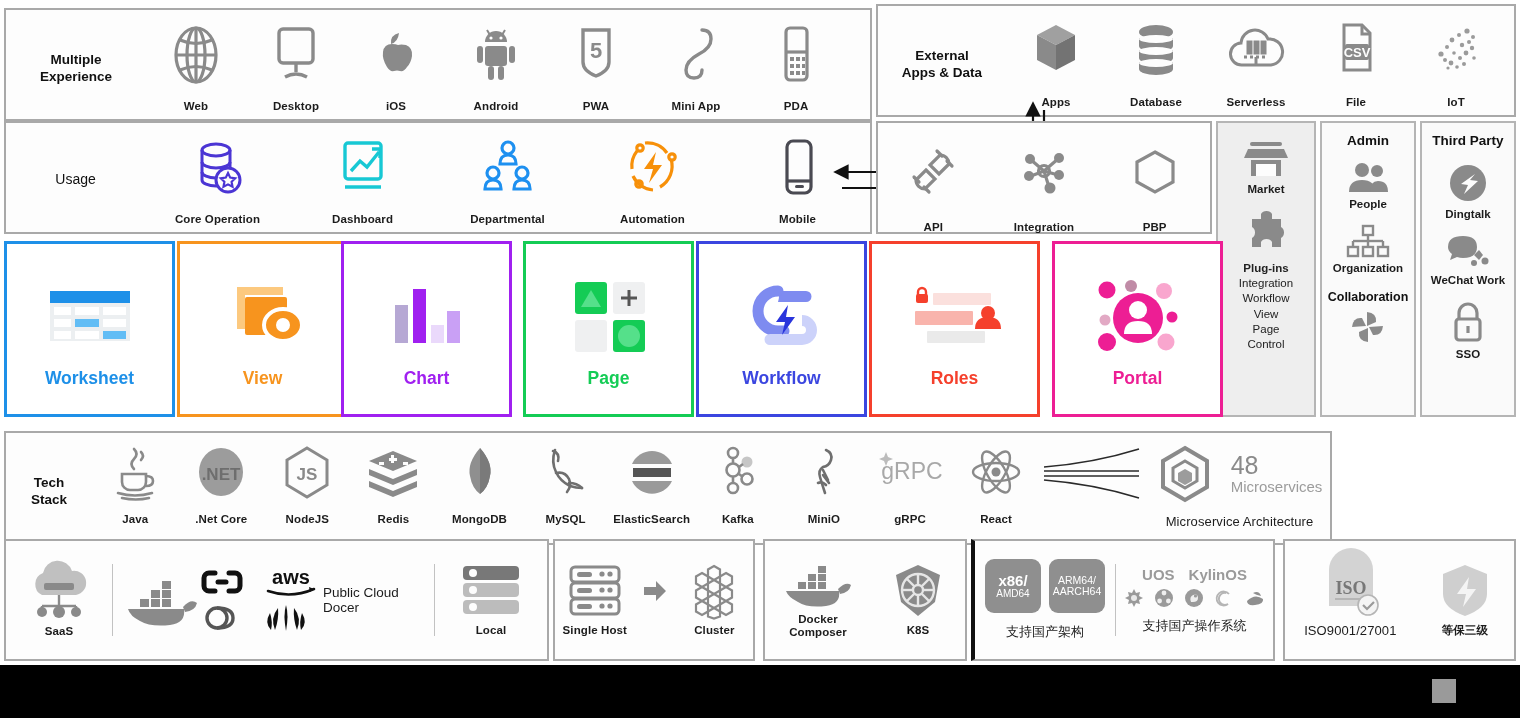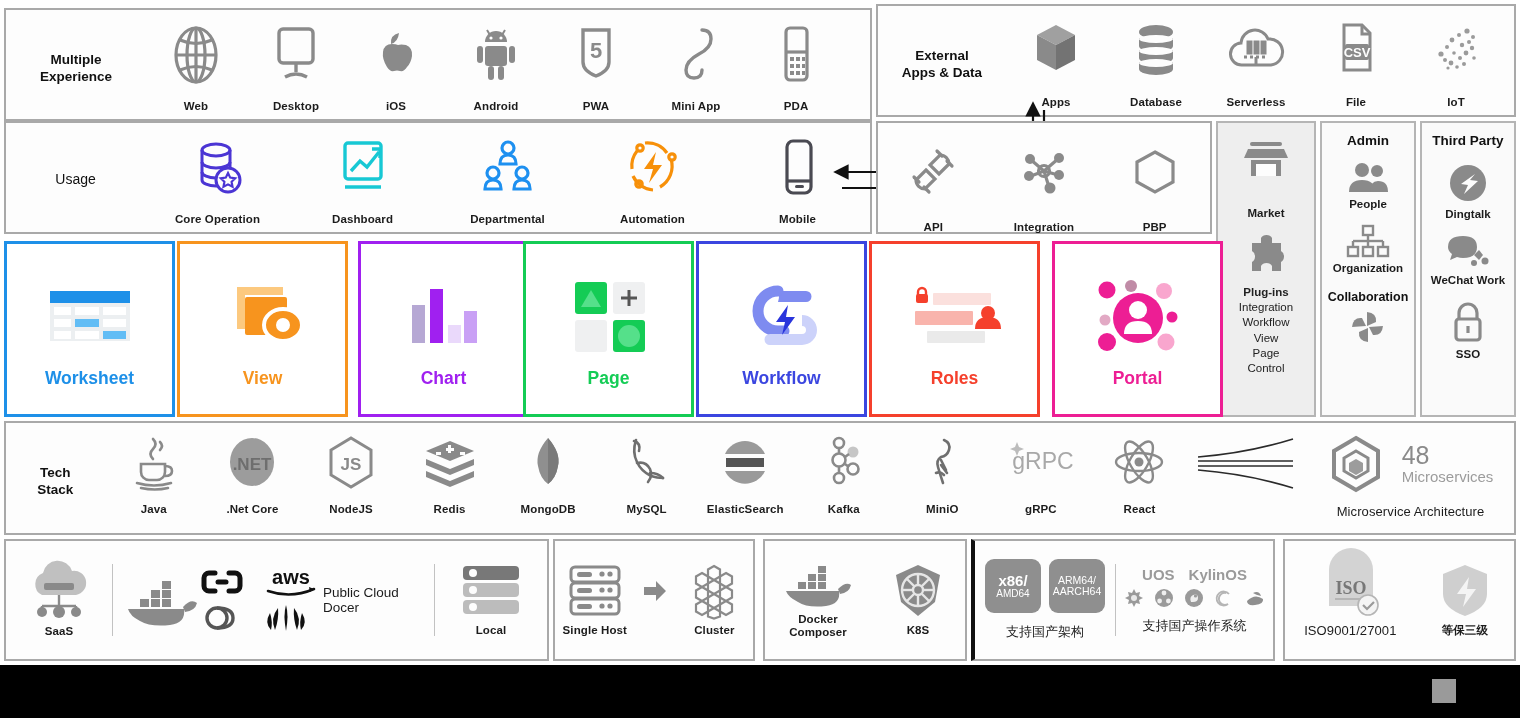--- a/index.html
+++ b/index.html
@@ -61,21 +61,21 @@
   
   .card {
     position:absolute; top:241px; width:171px; height:176px;
     background:#ffffff; border:3px solid #ccc;
     display:flex; flex-direction:column; align-items:center; justify-content:center;
   }
   .card .cardicon { height:92px; display:flex; align-items:center; justify-content:center; }
   .card .cardlabel { font-size:17.5px; font-weight:700; margin-top:6px; }
 
   
-  #rTech { left:4px; top:421px; width:1512px; height:114px; }
+  #rTech { left:4px; top:431px; width:1328px; height:114px; }
 
   
   .drow { position:absolute; top:539px; height:122px; background:#fdfdfd; border:2px solid #a9a9a9; }
   #dSaas   { left:4px;   width:545px; display:flex; align-items:center; }
   #dHost   { left:553px; width:202px; display:flex; align-items:center; justify-content:space-around; }
   #dDock   { left:763px; width:204px; display:flex; align-items:center; justify-content:space-around; }
   #dDom    { left:971px; width:304px; display:flex; align-items:center; border-left:4px solid #111; }
   #dCert   { left:1283px;width:233px; display:flex; align-items:center; justify-content:space-around; }
   .vsep { width:1px; height:72px; background:#c2c2c2; }
   .cn { font-size:13px; font-weight:400; color:#1c1c1c; }
@@ -454,21 +454,21 @@
           <svg width="52" height="54" viewBox="0 0 52 54">
               <path d="M26 7 L44 17 L44 37 L26 47 L8 37 L8 17z" fill="none" stroke="#8a8a8a" stroke-width="3.2"></path>
             </svg>
         </div>
         <div class="cap" style="margin-top:22px;">PBP</div>
       </div>
     </div>
   </div>
 
   <div class="panel" id="pMarket">
-    <div class="sideItem" style="margin-top:16px;gap:24px;">
+    <div class="sideItem" style="margin-top:16px;">
       <div>
         <svg width="48" height="40" viewBox="0 0 48 40">
             <g fill="#8a8a8a">
           <rect x="8" y="3" width="32" height="4" rx="2"></rect>
           <path d="M6 10 h36 l4 9 h-44z"></path>
           <rect x="9" y="21" width="30" height="16"></rect>
           </g>
             <rect x="14" y="25" width="20" height="12" fill="#fdfdfd"></rect>
           </svg>
       </div>
@@ -610,21 +610,21 @@
       <svg width="100" height="74" viewBox="0 0 100 74">
         <path d="M24 8 h46 v8 h-38 v34 h-8z" fill="#fcc97f"></path>
         <rect x="32" y="18" width="42" height="38" rx="2" fill="#f7941e"></rect>
         <ellipse cx="70" cy="46" rx="19" ry="16" fill="#f7941e" stroke="#ffffff" stroke-width="4"></ellipse>
         <ellipse cx="70" cy="46" rx="7" ry="7" fill="#ffffff"></ellipse>
       </svg>
     </div>
     <div class="cardlabel" style="color:#f7941e;">View</div>
   </div>
 
-  <div class="card" style="left:358px; border-color:#a020f0;">
+  <div class="card" style="left:341px; border-color:#a020f0;">
     <div class="cardicon">
       <svg width="100" height="70" viewBox="0 0 100 70">
         <rect x="18" y="24" width="13" height="38" fill="#b6a8d4"></rect>
         <rect x="36" y="8" width="13" height="54" fill="#a020f0"></rect>
         <rect x="54" y="44" width="13" height="18" fill="#ead9fb"></rect>
         <rect x="70" y="30" width="13" height="32" fill="#c9a0f5"></rect>
       </svg>
     </div>
     <div class="cardlabel" style="color:#a020f0;">Chart</div>
   </div>

